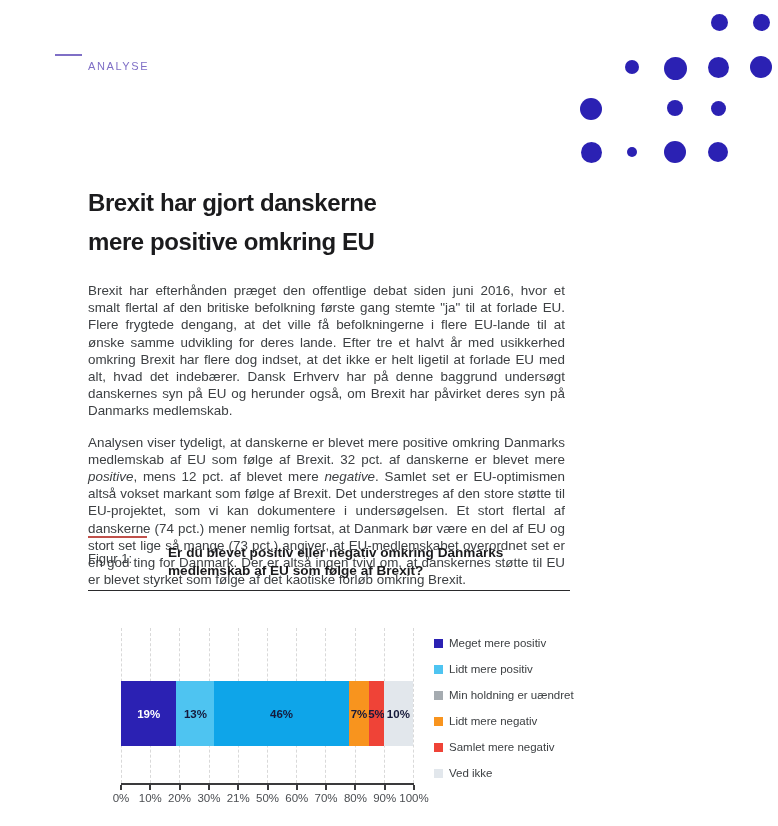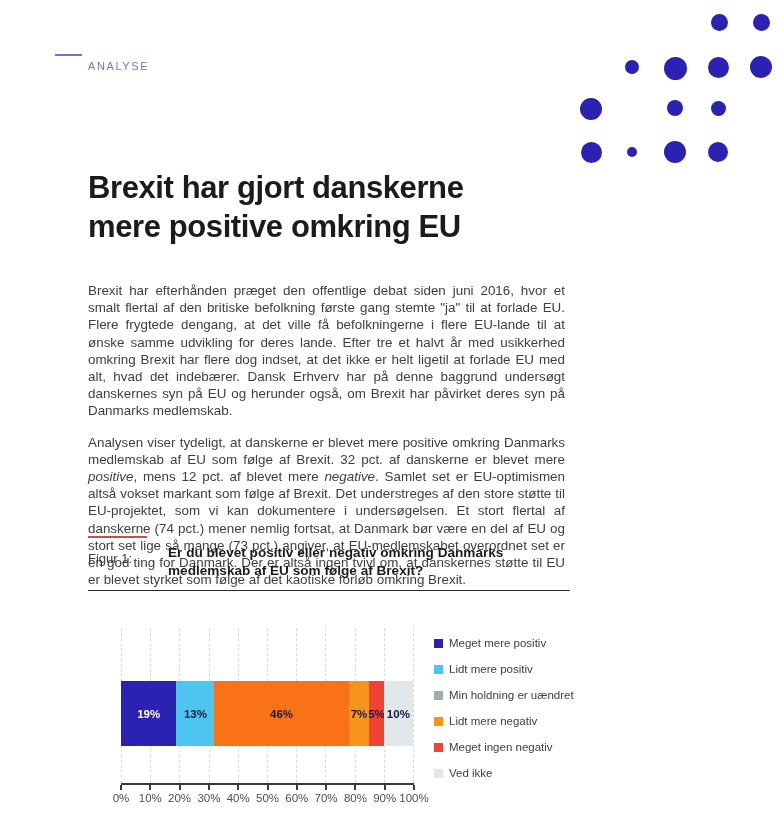--- a/index.html
+++ b/index.html
@@ -20,22 +20,22 @@
   .kicker-text {
     position: absolute; left: 88px; top: 48px;
     font-size: 11px; letter-spacing: 1.6px; font-weight: 500;
     color: #7f6fc6;
     margin-top: 12px;
   }
   
   .decor-dot { position: absolute; border-radius: 50%; }
   
   .title {
-    position: absolute; left: 88px; top: 168px; width: 500px;
-    font-size: 31px; line-height: 39px; font-weight: 700;
+    position: absolute; left: 88px; top: 183px; width: 500px;
+    font-size: 24px; line-height: 39px; font-weight: 700;
     letter-spacing: -0.4px; color: #1b1b1d;
     white-space: pre-line;
   }
   
   .body-text {
     position: absolute; left: 88px; top: 282px; width: 481px;
     font-size: 13.4px; line-height: 17.2px; color: #3d4043;
     text-align: justify; hyphens: auto;
   }
   .body-text p { margin: 0 4px 14px 0; }
@@ -150,37 +150,37 @@
       <div class="gridline" style="left: 50%;"></div>
       <div class="gridline" style="left: 60%;"></div>
       <div class="gridline" style="left: 70%;"></div>
       <div class="gridline" style="left: 80%;"></div>
       <div class="gridline" style="left: 90%;"></div>
       <div class="gridline" style="left: 100%;"></div>
     </div>
   <div class="bar" id="bar">
       <div class="bar-segment" style="width: 19%; background: rgb(43, 33, 179); color: rgb(255, 255, 255);">19%</div>
       <div class="bar-segment" style="width: 13%; background: rgb(78, 196, 241); color: rgb(21, 25, 58);">13%</div>
-      <div class="bar-segment" style="width: 46%; background: #f97316; color: rgb(21, 25, 58); text-align: center;">46%</div>
+      <div class="bar-segment" style="width: 46%; background: #0ea5e9; color: rgb(21, 25, 58); text-align: center;">46%</div>
       <div class="bar-segment" style="width: 7%; background: rgb(248, 148, 30); color: rgb(21, 25, 58);">7%</div>
       <div class="bar-segment" style="width: 5%; background: rgb(239, 67, 55); color: rgb(21, 25, 58);">5%</div>
       <div class="bar-segment" style="width: 10%; background: rgb(226, 231, 236); color: rgb(21, 25, 58);">10%</div>
     </div>
   <div class="x-axis" id="axis">
       <div class="x-axis-line"></div>
       <div class="x-axis-tick" style="left: 0%;"></div>
       <div class="x-axis-tick-label" style="left: 0%;">0%</div>
       <div class="x-axis-tick" style="left: 10%;"></div>
       <div class="x-axis-tick-label" style="left: 10%;">10%</div>
       <div class="x-axis-tick" style="left: 20%;"></div>
       <div class="x-axis-tick-label" style="left: 20%;">20%</div>
       <div class="x-axis-tick" style="left: 30%;"></div>
       <div class="x-axis-tick-label" style="left: 30%;">30%</div>
       <div class="x-axis-tick" style="left: 40%;"></div>
-      <div class="x-axis-tick-label" style="left: 40%;">40%</div>
+      <div class="x-axis-tick-label" style="left: 40%;">21%</div>
       <div class="x-axis-tick" style="left: 50%;"></div>
       <div class="x-axis-tick-label" style="left: 50%;">50%</div>
       <div class="x-axis-tick" style="left: 60%;"></div>
       <div class="x-axis-tick-label" style="left: 60%;">60%</div>
       <div class="x-axis-tick" style="left: 70%;"></div>
       <div class="x-axis-tick-label" style="left: 70%;">70%</div>
       <div class="x-axis-tick" style="left: 80%;"></div>
       <div class="x-axis-tick-label" style="left: 80%;">80%</div>
       <div class="x-axis-tick" style="left: 90%;"></div>
       <div class="x-axis-tick-label" style="left: 90%;">90%</div>
@@ -199,21 +199,21 @@
       <div class="legend-item">
         <div class="legend-swatch" style="background: rgb(165, 171, 176);"></div>
         <div class="legend-label">Min holdning er uændret</div>
       </div>
       <div class="legend-item">
         <div class="legend-swatch" style="background: rgb(248, 148, 30);"></div>
         <div class="legend-label">Lidt mere negativ</div>
       </div>
       <div class="legend-item">
         <div class="legend-swatch" style="background: rgb(239, 67, 55);"></div>
-        <div class="legend-label">Meget ingen negativ</div>
+        <div class="legend-label">Samlet mere negativ</div>
       </div>
       <div class="legend-item">
         <div class="legend-swatch" style="background: rgb(226, 231, 236);"></div>
         <div class="legend-label">Ved ikke</div>
       </div>
     </div>
 
 </div>
 
 </body></html>

